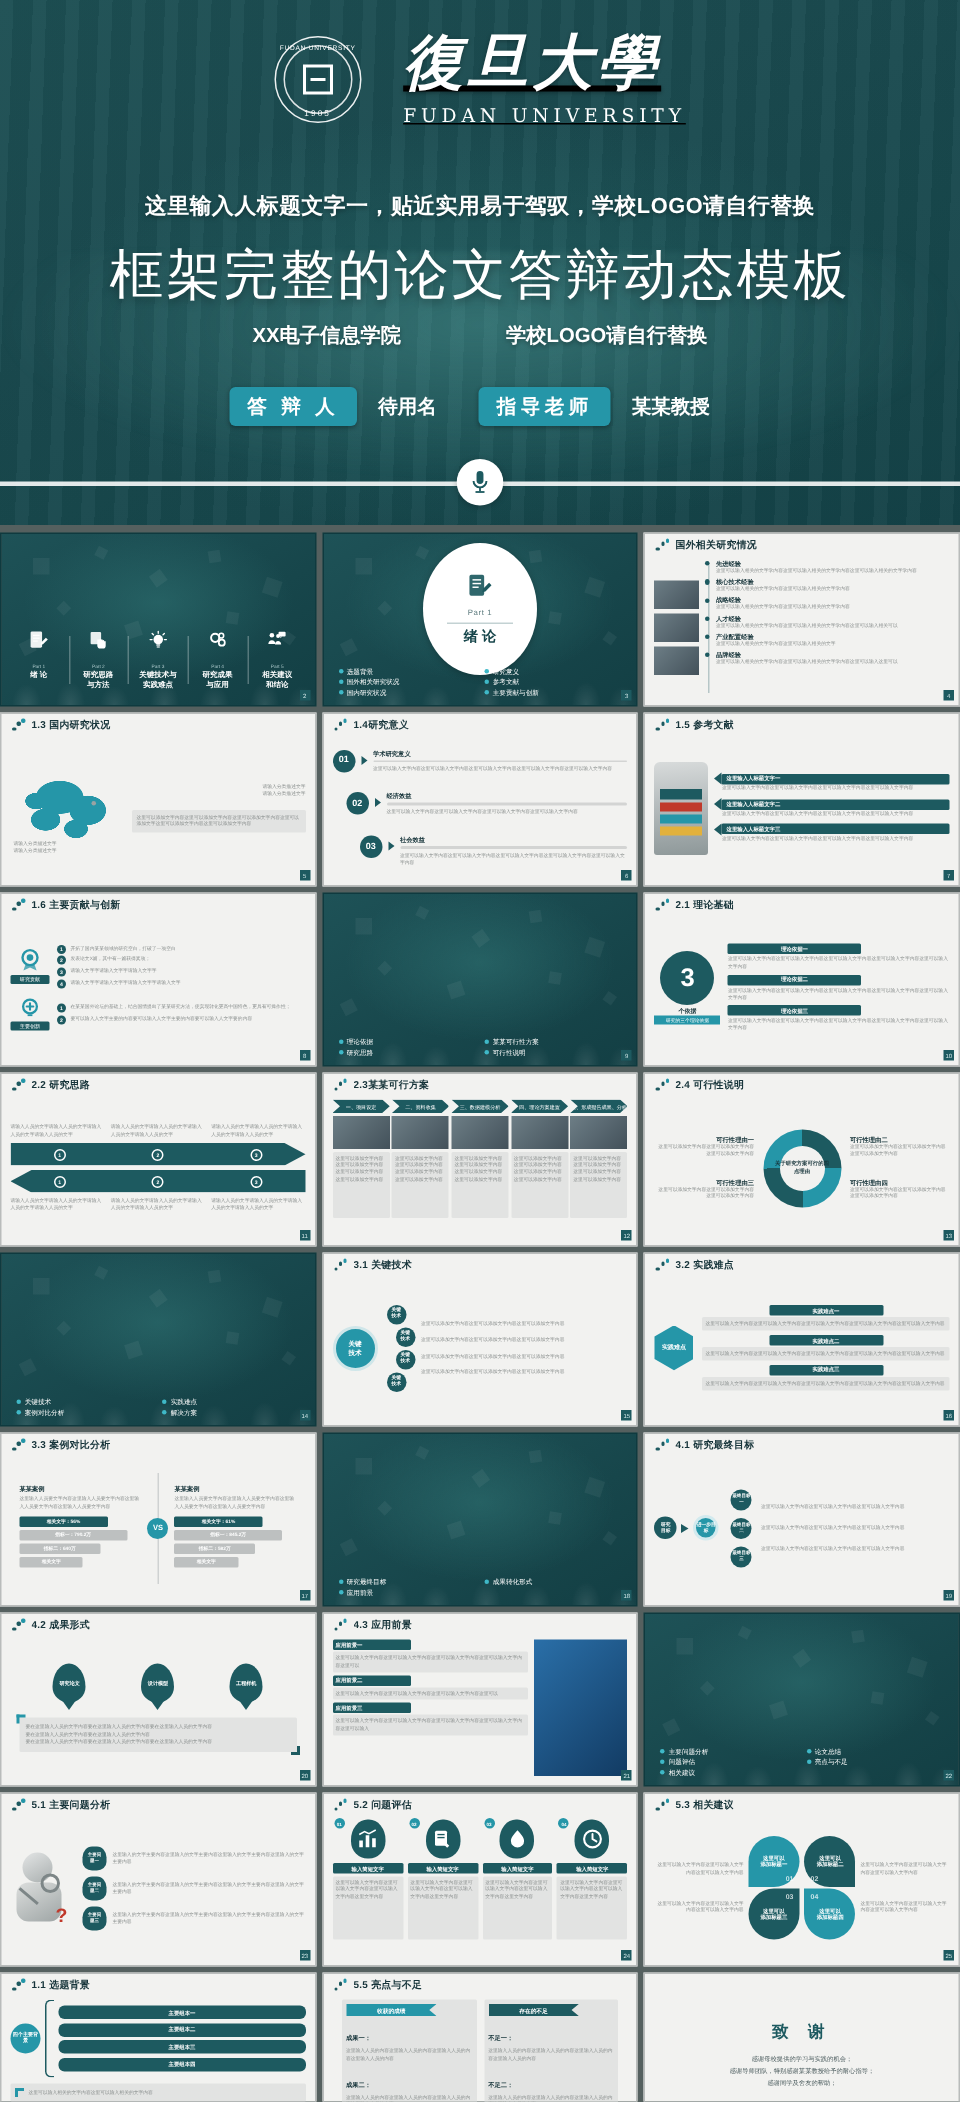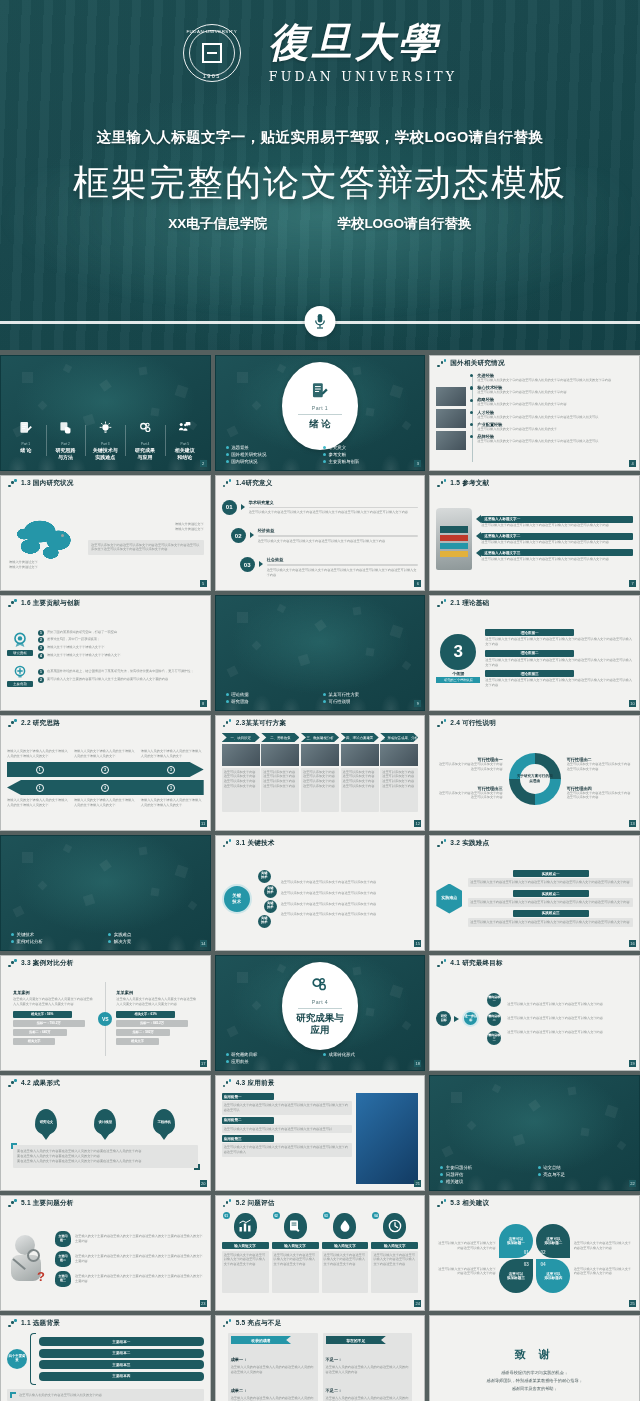--- a/index.html
+++ b/index.html
@@ -27,21 +27,21 @@
   }
   .hero::after{
     content:""; position:absolute; left:-5%; top:48%; width:110%; height:46%;
     background: radial-gradient(ellipse at 50% 30%, rgba(120,190,185,.22), rgba(0,0,0,0) 65%);
     filter: blur(2px);
   }
   .hero-inner{ position:relative; z-index:3; width:100%; height:100%; }
 
   .logo-wrap{
     position:absolute; left:0; right:0; top:22px;
-    display:flex; align-items:center; justify-content:center; gap:28px;
+    display:flex; align-items:center; justify-content:center; gap:28px;text-decoration:underline;
   }
   .logo-seal{
     width:58px; height:58px; border-radius:50%;
     border:1.6px solid rgba(255,255,255,.92);
     position:relative; flex:0 0 auto;
   }
   .logo-seal::before{
     content:""; position:absolute; inset:5px; border-radius:50%;
     border:1px solid rgba(255,255,255,.85);
   }
@@ -297,20 +297,26 @@
       </div>
 
       <div class="hero-sub">这里输入人标题文字一，贴近实用易于驾驭，学校LOGO请自行替换</div>
       <div class="hero-title">框架完整的论文答辩动态模板</div>
 
       <div class="hero-meta">
         <span>XX电子信息学院</span>
         <span>学校LOGO请自行替换</span>
       </div>
 
+      <div class="hero-roles">
+        <span class="role-badge">答 辩 人</span>
+        <span class="role-val">待用名</span>
+        <span class="role-badge">指导老师</span>
+        <span class="role-val">某某教授</span>
+      </div>
 
       <div class="hero-rule"></div>
       <div class="mic">
         <svg width="13" height="17" viewBox="0 0 13 17" aria-hidden="true">
           <rect x="4.2" y="1" width="4.6" height="8.6" rx="2.3" fill="#1d5a60"></rect>
           <path d="M2.2 7.6a4.3 4.3 0 0 0 8.6 0" stroke="#1d5a60" stroke-width="1.3" fill="none"></path>
           <rect x="5.9" y="11.6" width="1.2" height="3" fill="#1d5a60"></rect>
           <rect x="3.5" y="14.4" width="6" height="1.2" fill="#1d5a60"></rect>
         </svg>
       </div>
@@ -1002,30 +1008,20 @@
         <div class="sq" style="left:30%;top:8%;width:7px;height:7px;transform:rotate(27deg)"></div>
         <div class="sq" style="left:48%;top:22%;width:9px;height:9px;transform:rotate(54deg)"></div>
         <div class="sq" style="left:66%;top:10%;width:8px;height:8px;transform:rotate(81deg)"></div>
         <div class="sq" style="left:84%;top:26%;width:11px;height:11px;transform:rotate(108deg)"></div>
         <div class="sq" style="left:18%;top:40%;width:7px;height:7px;transform:rotate(135deg)"></div>
         <div class="sq" style="left:40%;top:52%;width:10px;height:10px;transform:rotate(162deg)"></div>
         <div class="sq" style="left:72%;top:46%;width:8px;height:8px;transform:rotate(189deg)"></div>
         <div class="sq" style="left:90%;top:58%;width:7px;height:7px;transform:rotate(216deg)"></div>
         <div class="sq" style="left:6%;top:62%;width:9px;height:9px;transform:rotate(243deg)"></div>
         <div class="crowd"></div>
-  <div class="pc-circle">
-    <div class="pc-ico"><svg width="17" height="18" viewBox="0 0 22 22">
-              <circle cx="7.5" cy="8" r="4.6" fill="none" stroke="currentColor" stroke-width="2.2"></circle>
-              <circle cx="15" cy="13.5" r="3.4" fill="none" stroke="currentColor" stroke-width="2"></circle>
-              <circle cx="14.5" cy="5.5" r="2.6" fill="none" stroke="currentColor" stroke-width="1.8"></circle>
-            </svg></div>
-    <div class="pc-part">Part 4</div>
-    <div class="pc-div"></div>
-    <div class="pc-name">研究成果与<br>应用</div>
-  </div>
   <div class="pc-bullets">
     <span>研究最终目标</span>
           <span>成果转化形式</span>
           <span>应用前景</span>
   </div>
         <div class="s-num">18</div>
       </div>
       <div class="slide">
         <div class="s-head">
     <span class="dotarrow">

